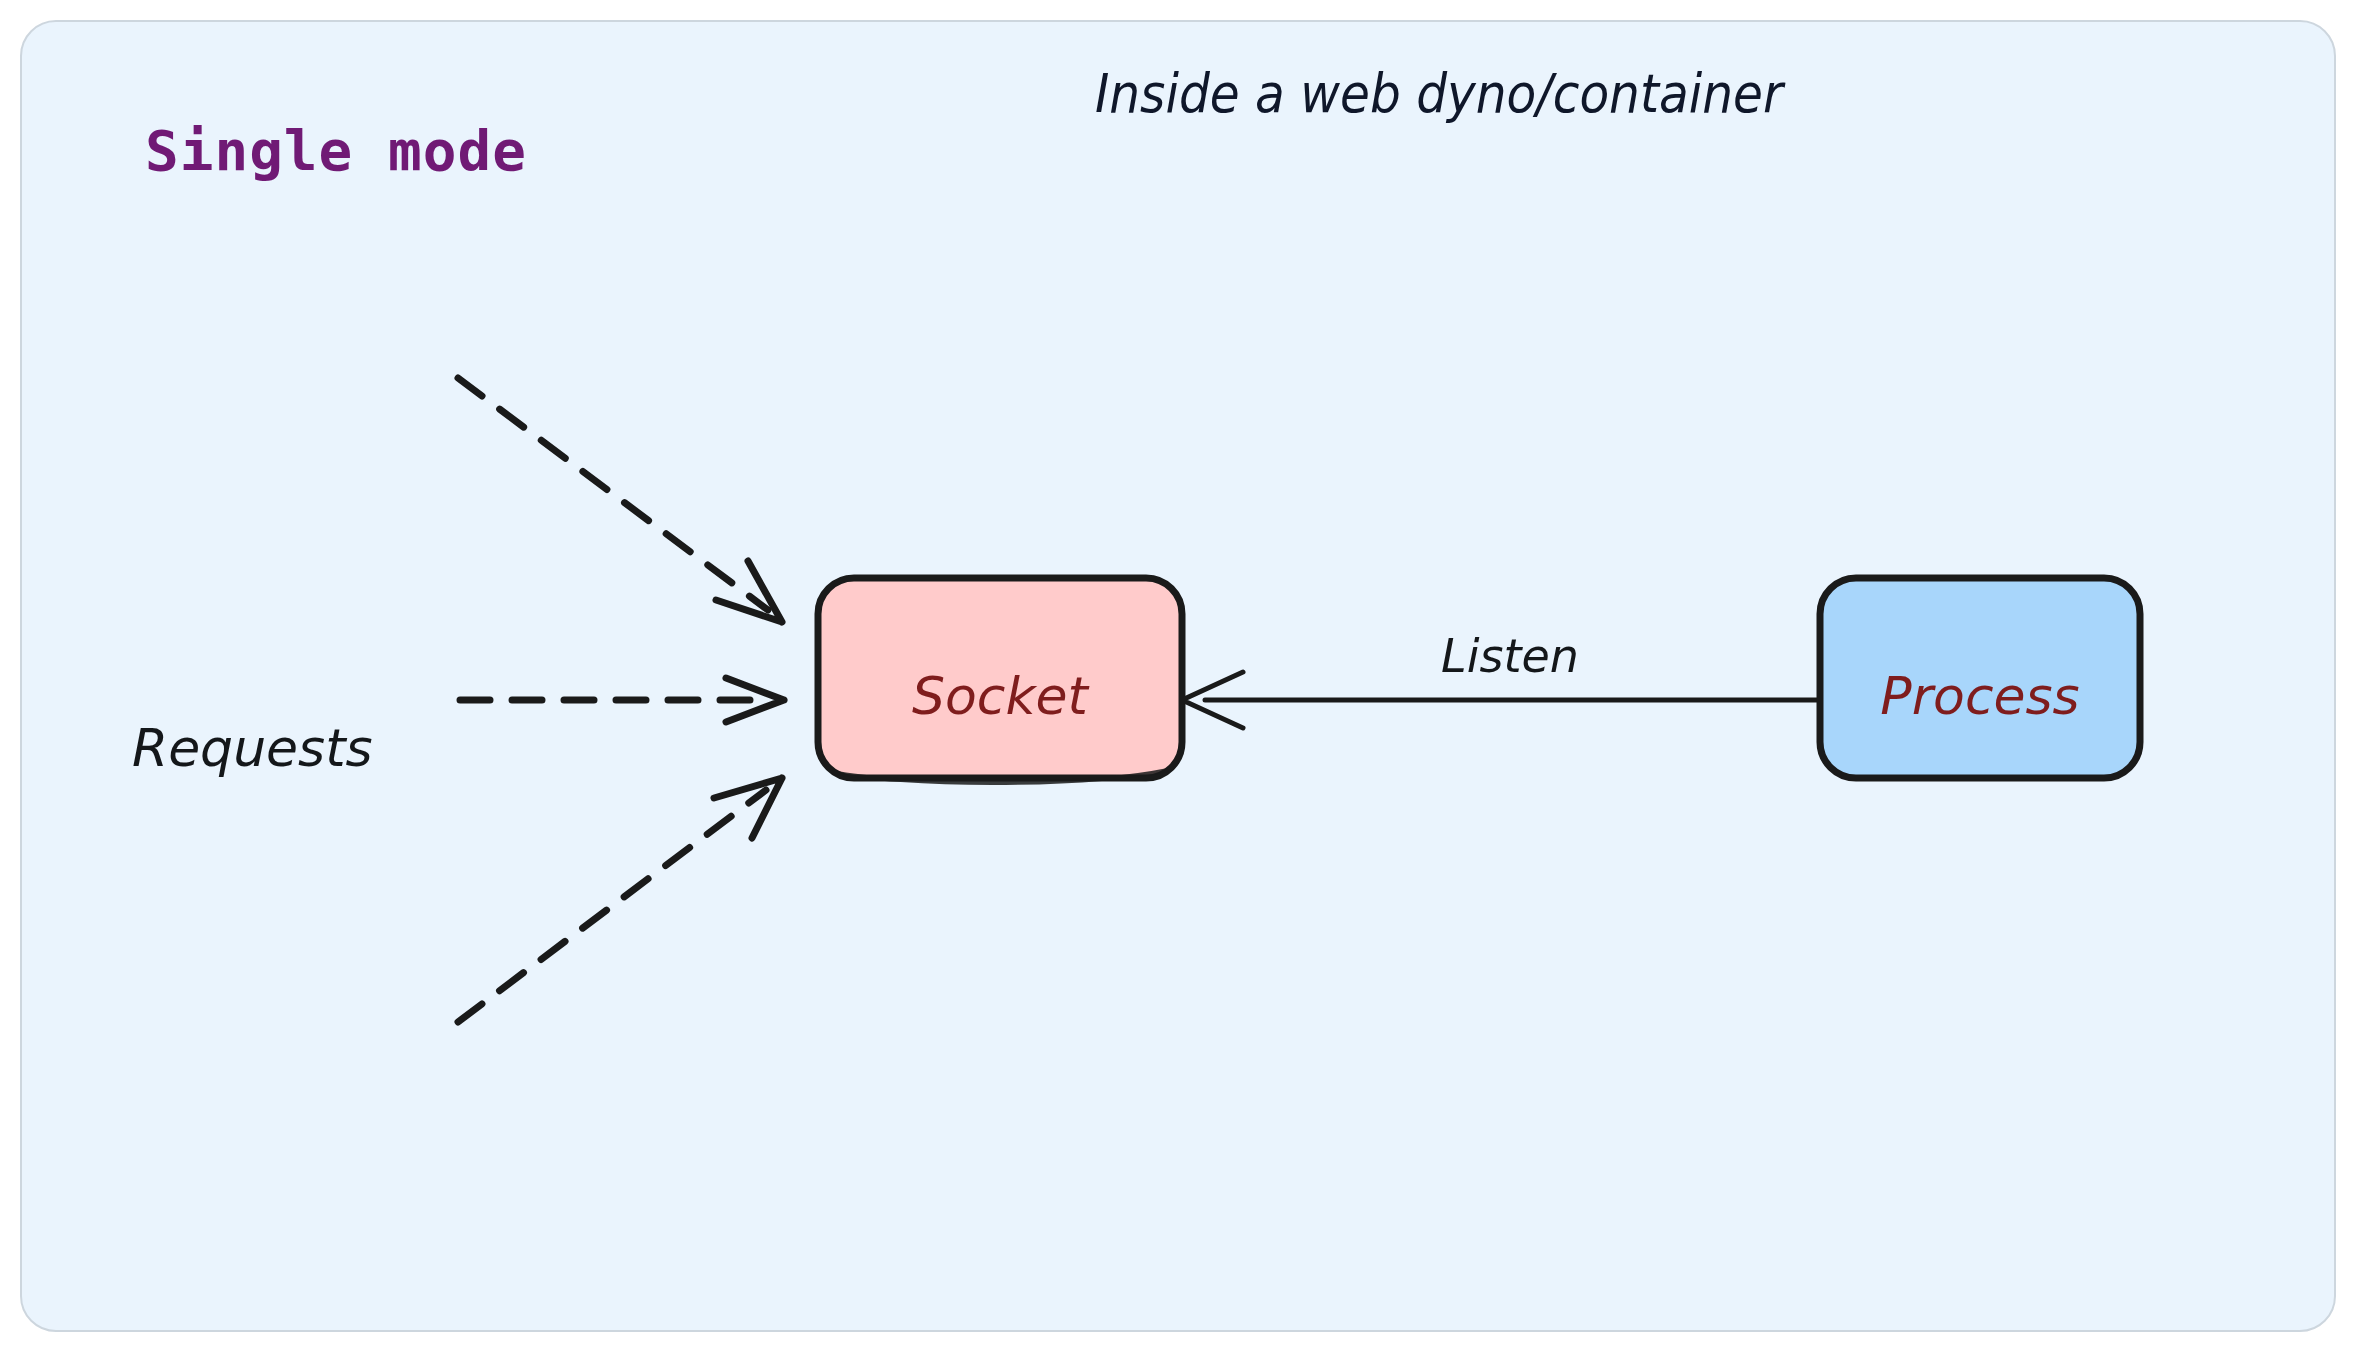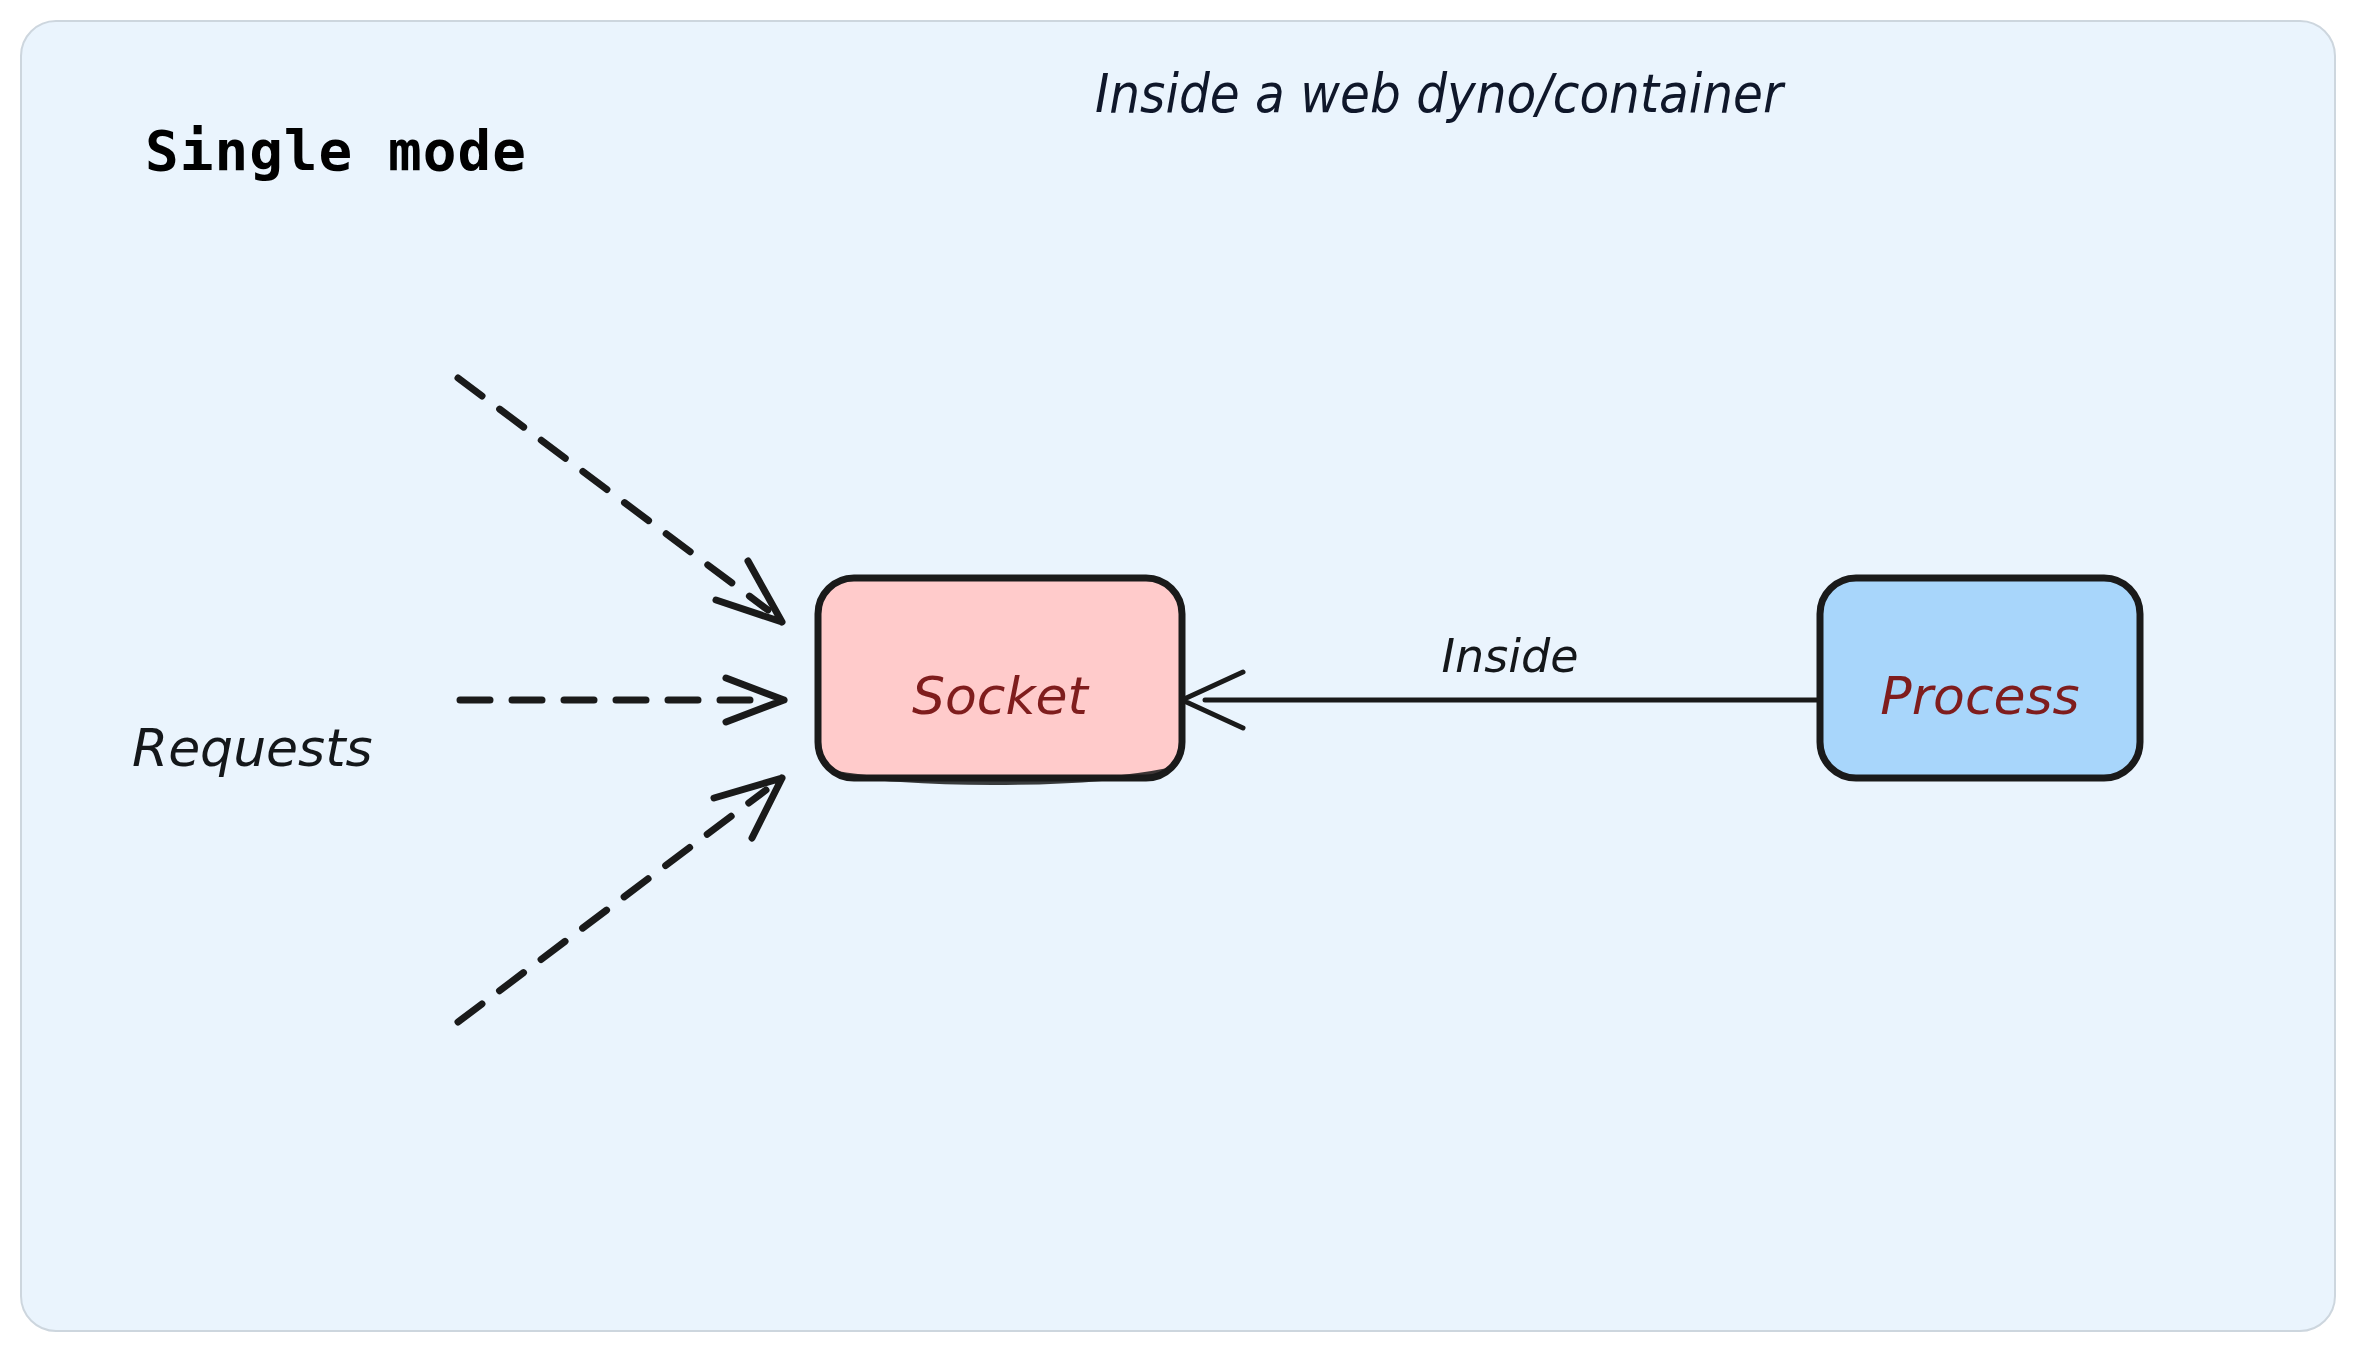--- a/index.html
+++ b/index.html
@@ -42,21 +42,21 @@
     font-family: "DejaVu Sans", sans-serif;
     font-weight: 400;
   }
   .mode-title {
     position: absolute;
     left: 145px;
     top: 118px;
     font-family: "DejaVu Sans Mono", "Liberation Mono", monospace;
     font-size: 56px;
     font-weight: 700;
-    color: #000000;
+    color: #701a75;
     letter-spacing: 1px;
     white-space: nowrap;
   }
   .header-caption {
     position: absolute;
     left: 1095px;
     top: 62px;
     font-size: 54px;
     color: #0f172a;
     white-space: nowrap;
@@ -130,17 +130,17 @@
     <g>
       <rect x="1820" y="578" width="320" height="200" rx="36" ry="36" fill="#a8d6fb" stroke="#1a1a1a" stroke-width="7"></rect>
     </g>
 
   </svg>
 
   <div class="node-label hand" style="left:1000px; top:696px;">Socket</div>
 
   <div class="node-label hand" style="left:1980px; top:696px;">Process</div>
 
-  <div class="edge-label hand" style="left:1510px; top:656px;">Inside</div>
+  <div class="edge-label hand" style="left:1510px; top:656px;">Listen</div>
 
   <div class="side-label hand" style="left:132px; top:700px;">Requests</div>
 
 </div>
 
 </body></html>

